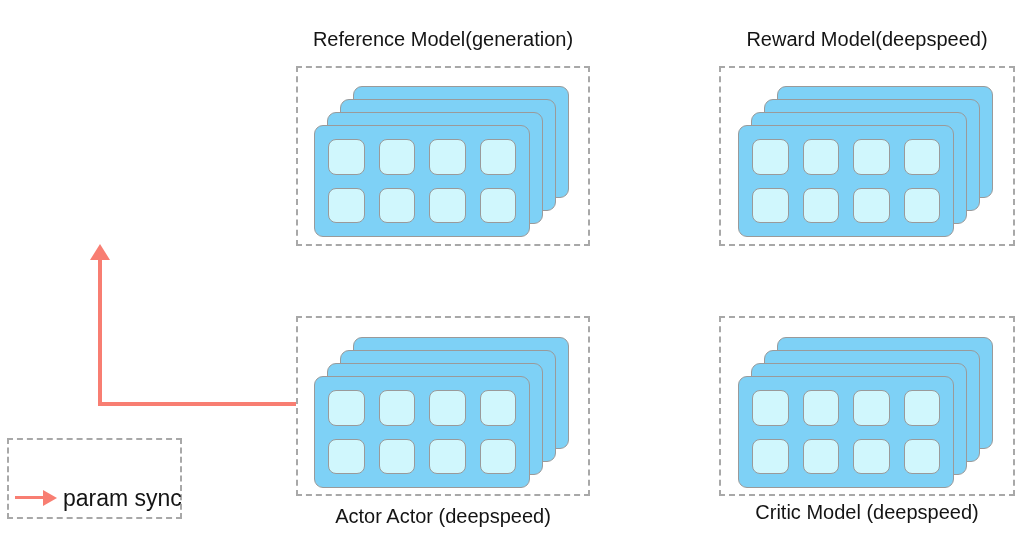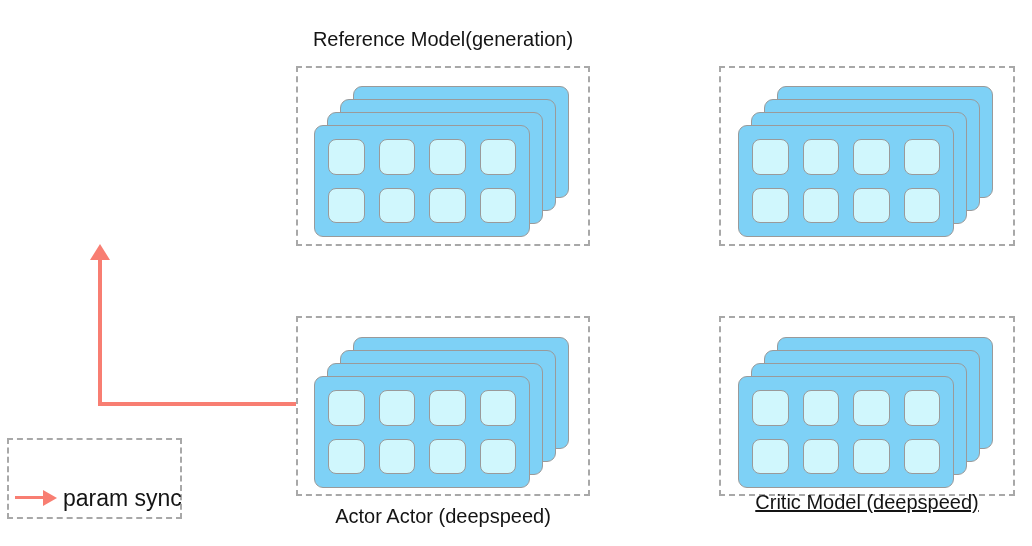--- a/index.html
+++ b/index.html
@@ -109,20 +109,23 @@
               <div class="gpu-cell"></div>
               <div class="gpu-cell"></div>
               <div class="gpu-cell"></div>
             </div>
           </div>
         </div>
     </div>
   </div>
 
   <div class="group" style="left:719px;top:0;width:296px;height:250px;">
+    <div class="group-label" style="top:27px;">
+      <div>Reward Model(deepspeed)</div>
+    </div>
     <div class="dashed-box" style="left:0;top:66px;width:296px;height:180px;">
       <div class="stack stack-wide" style="left:17px;top:18px;width:255px;height:151px;">
           <div class="card" style="left: 39px; top: 0px;"></div>
           <div class="card" style="left: 26px; top: 13px;"></div>
           <div class="card" style="left: 13px; top: 26px;"></div>
           <div class="card" style="left: 0px; top: 39px;">
             <div class="gpu-grid" style="grid-template-columns: repeat(4, 1fr);">
               <div class="gpu-cell"></div>
               <div class="gpu-cell"></div>
               <div class="gpu-cell"></div>
@@ -175,21 +178,21 @@
               <div class="gpu-cell"></div>
               <div class="gpu-cell"></div>
               <div class="gpu-cell"></div>
               <div class="gpu-cell"></div>
               <div class="gpu-cell"></div>
               <div class="gpu-cell"></div>
             </div>
           </div>
         </div>
     </div>
-    <div class="group-label" style="top:174px;text-decoration:underline;">
+    <div class="group-label" style="top:184px;">
       <div>Critic Model (deepspeed)</div>
     </div>
   </div>
 
   <div>
     <div class="arrow-seg" style="left:98px;top:402px;width:198px;height:4px;"></div>
     <div class="arrow-seg" style="left:98px;top:258px;width:4px;height:148px;"></div>
     <div class="arrow-head-up" style="left:90px;top:244px;"></div>
   </div>
 

